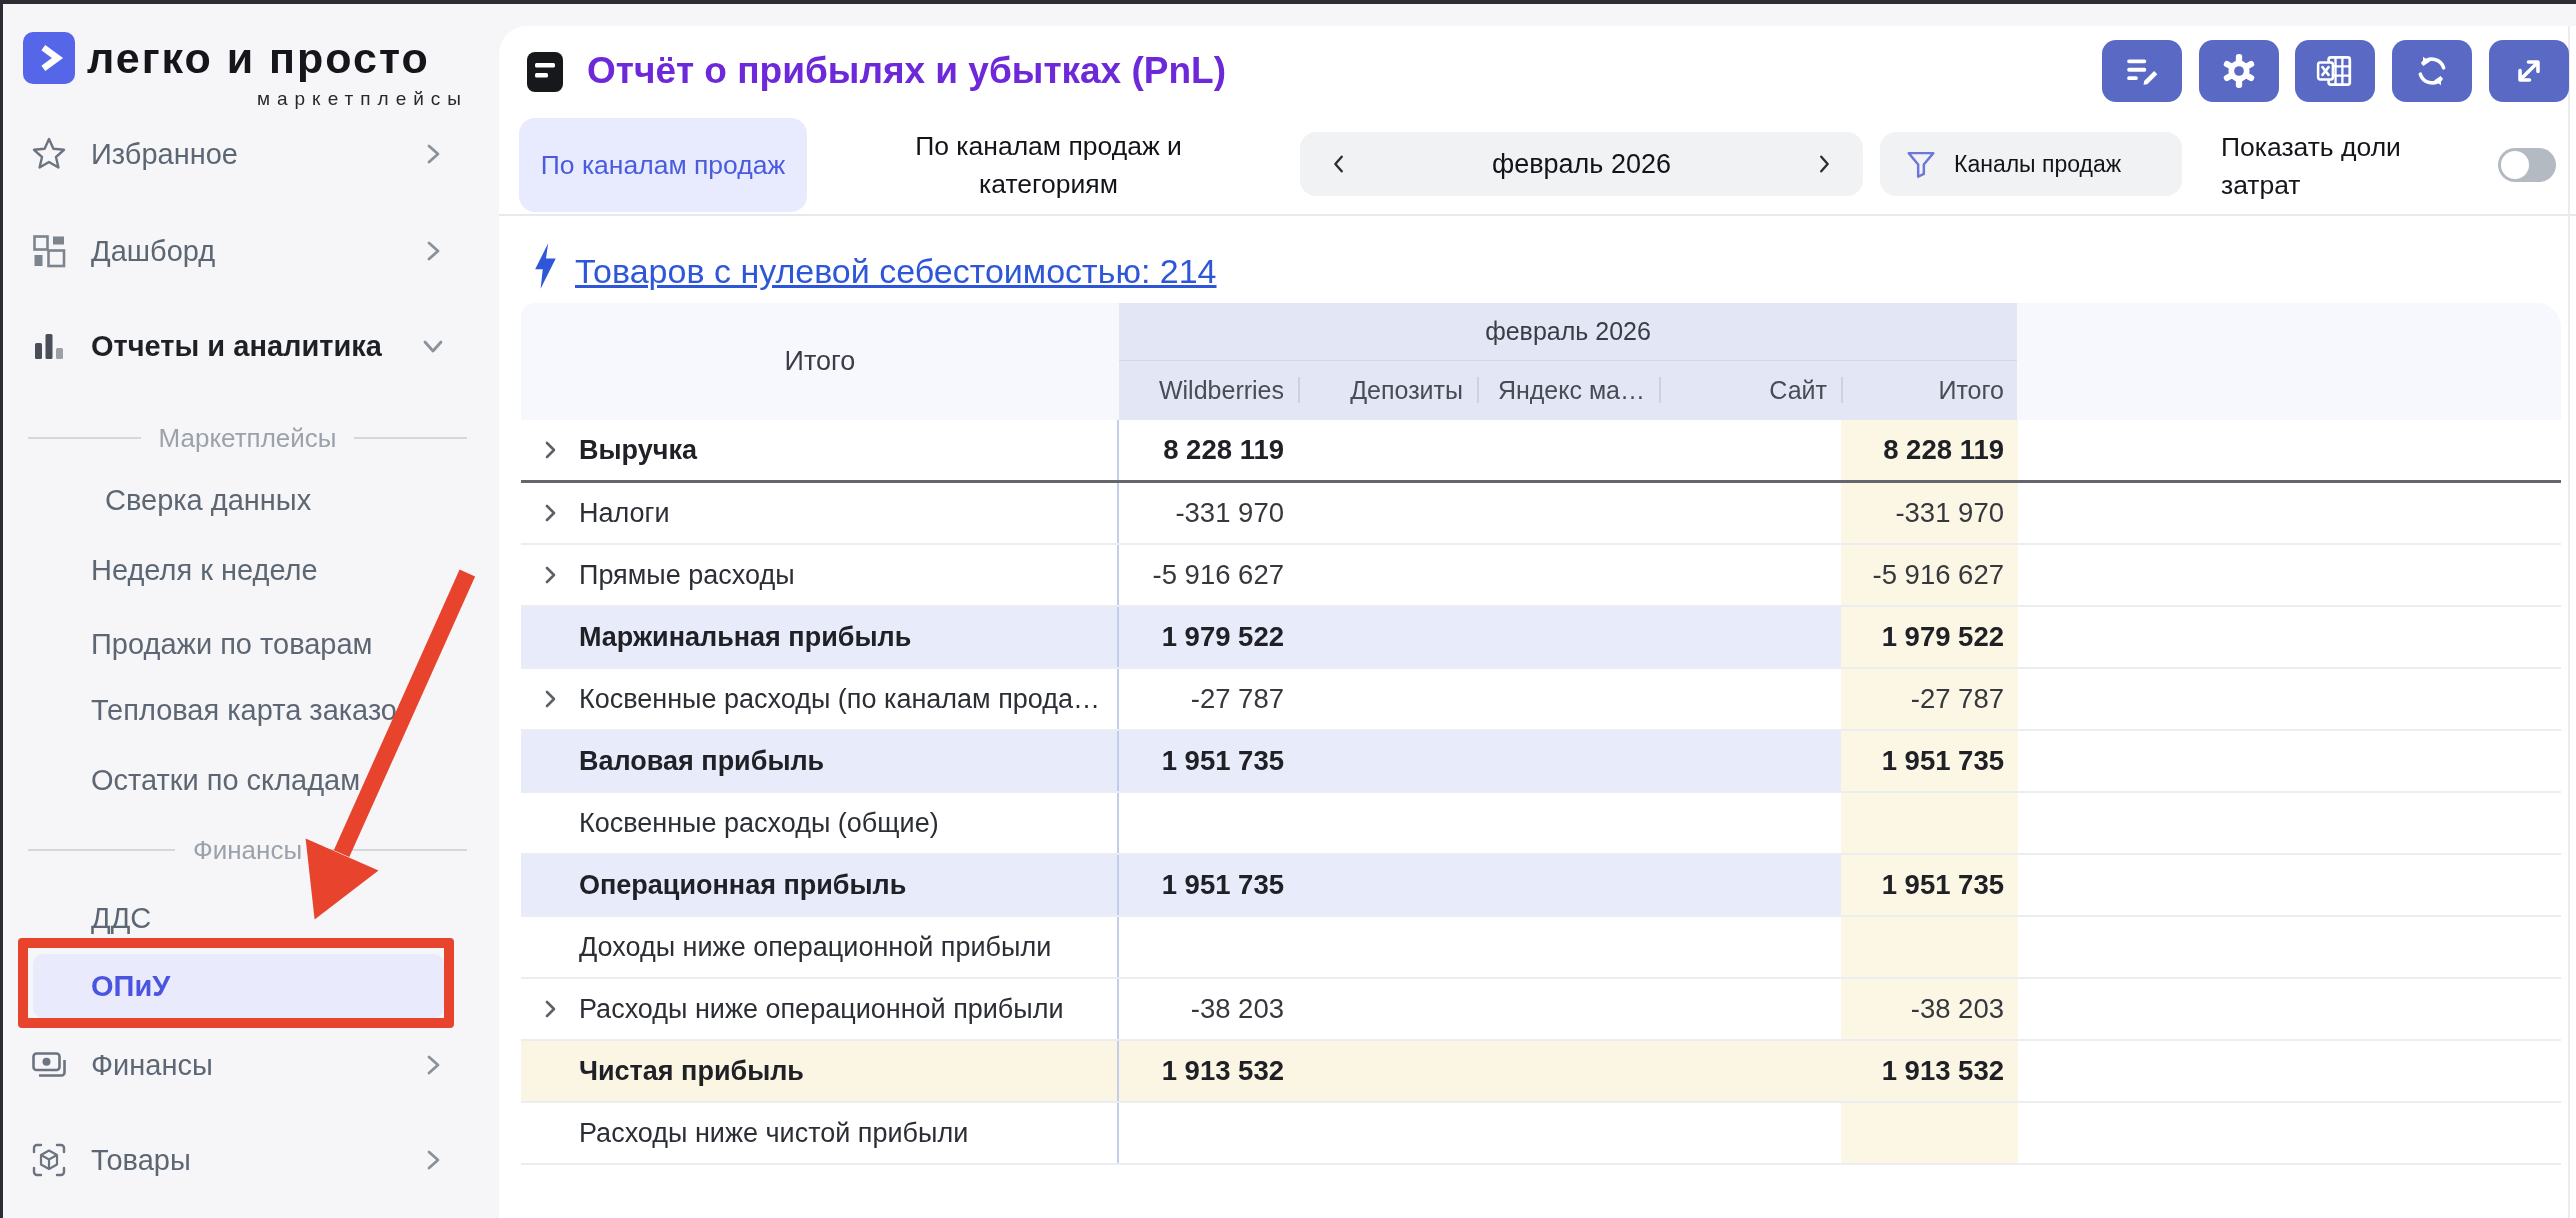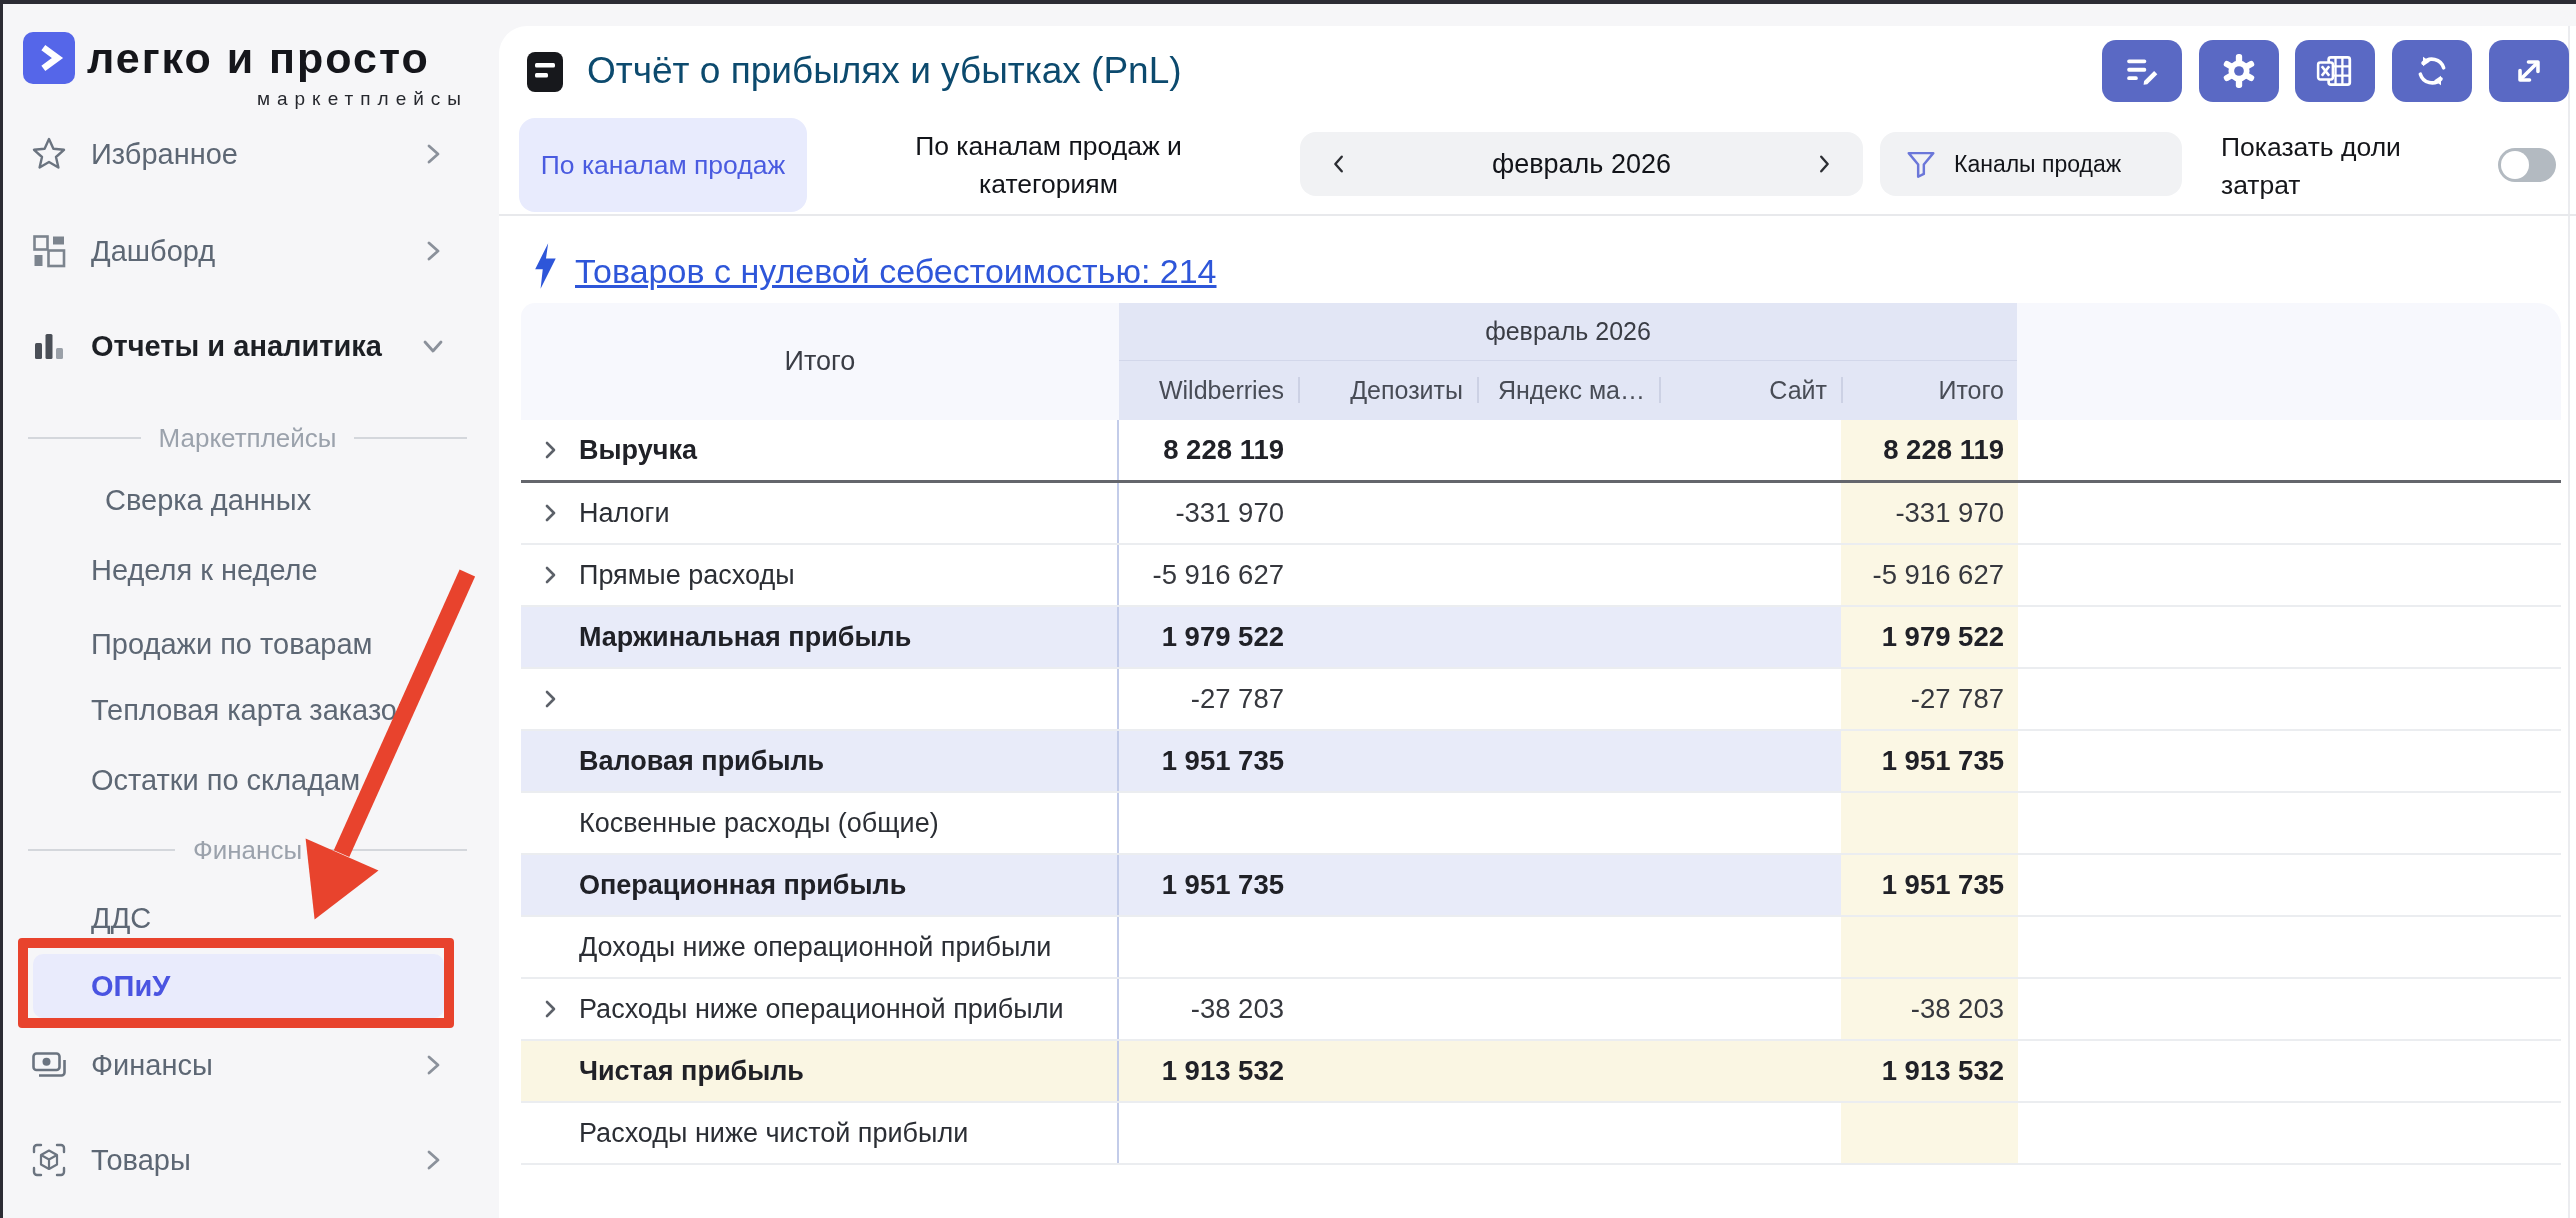--- a/index.html
+++ b/index.html
@@ -37,21 +37,21 @@
     display:flex;align-items:center;cursor:pointer;}
   .active-bg .sub-label{font-weight:700;color:#4a54e1;margin-left:58px;}
   .anno-box{left:18px;top:938px;width:416px;height:70px;border:10px solid #e8432d;border-radius:4px;pointer-events:none;}
   .anno-arrow{left:0;top:0;width:2576px;height:1218px;pointer-events:none;}
 
   
   .panel{left:499px;top:26px;width:2077px;height:1192px;background:#ffffff;border-top-left-radius:28px;}
   .panel-right-line{left:2568px;top:26px;width:2px;height:1192px;background:#ebecef;}
 
   .title-icon{left:527px;top:52px;width:36px;height:40px;}
-  .page-title{left:587px;top:50px;font-size:37px;font-weight:400;color:#0c4a6e;}
+  .page-title{left:587px;top:50px;font-size:37px;font-weight:700;color:#6d28d9;}
 
   .tool-btn{position:absolute;top:40px;width:80px;height:62px;border-radius:14px;background:#5a69c4;
     display:flex;align-items:center;justify-content:center;cursor:pointer;border:none;}
   .tool-btn svg{width:38px;height:38px;}
 
   .tab{position:absolute;top:118px;height:94px;border-radius:16px;display:flex;align-items:center;justify-content:center;
     text-align:center;font-size:26.5px;line-height:38px;cursor:pointer;}
   .tab.active{left:519px;width:288px;background:#e8ebfd;color:#4a5be0;}
   .tab.inactive{left:844px;width:409px;color:#121419;}
 
@@ -376,20 +376,21 @@
         <div class="c-val"></div>
         <div class="c-val"></div>
         <div class="c-total">1 979 522</div>
         <div class="c-fill"></div>
       </div>
       <div class="t-row">
         <div class="c-label">
           <svg class="chev" viewBox="0 0 22 22">
             <polyline points="8,4 15,11 8,18" fill="none" stroke="#5c6169" stroke-width="2.6" stroke-linecap="round" stroke-linejoin="round"></polyline>
           </svg>
+          <span>Косвенные расходы (по каналам прода…</span>
         </div>
         <div class="c-val">-27 787</div>
         <div class="c-val"></div>
         <div class="c-val"></div>
         <div class="c-val"></div>
         <div class="c-total">-27 787</div>
         <div class="c-fill"></div>
       </div>
       <div class="t-row bold summary">
         <div class="c-label">

